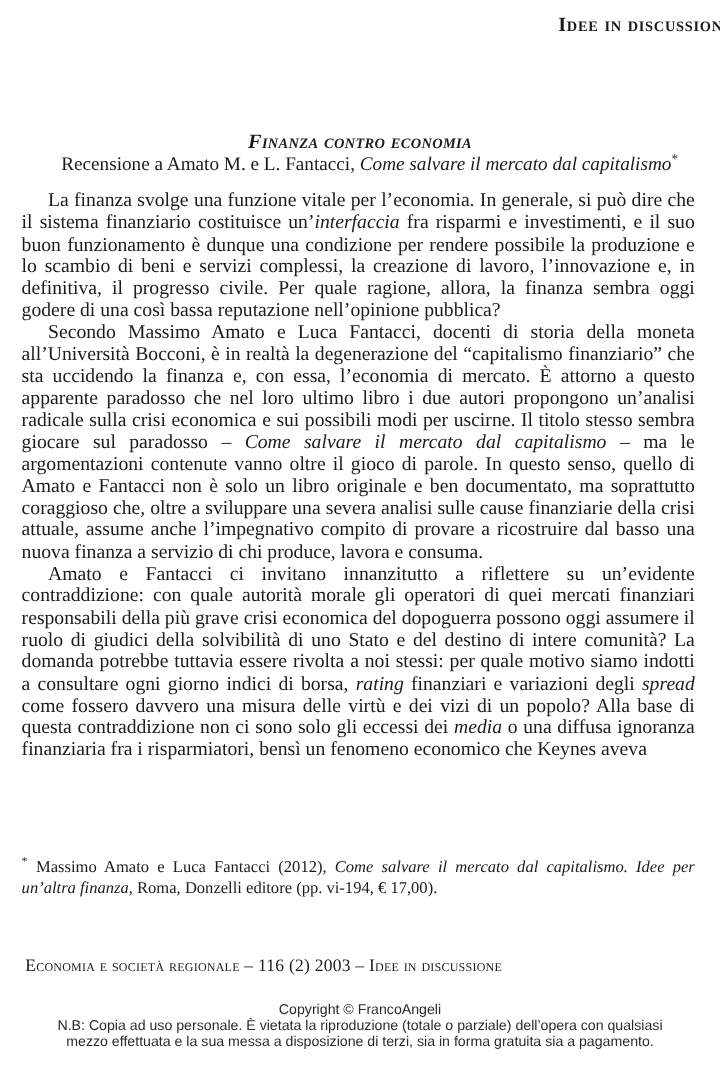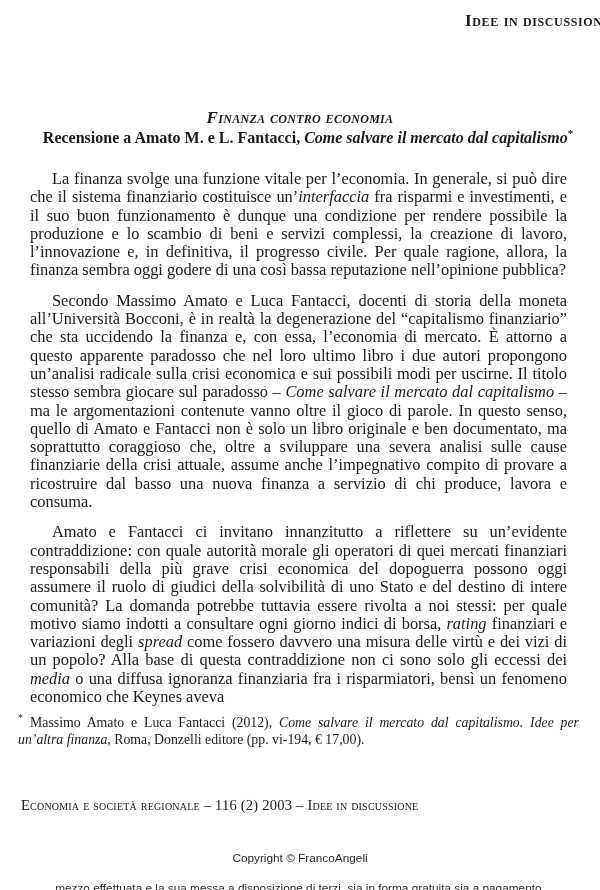--- a/index.html
+++ b/index.html
@@ -38,42 +38,42 @@
   .article-title {
     font-weight: bold;
     font-size: 17px;
     font-variant: small-caps;
     letter-spacing: 0.3px;
     line-height: 18px;
     margin: 0;
     font-style: italic;
   }
   .article-subtitle {
-    font-weight: bold;
+    font-weight: normal;
     font-size: 16px;
     line-height: 19px;
     margin: 1px 0 0 0;
     white-space: nowrap;
     padding-left: 16px;
   }
   .article-subtitle sup {
     font-size: 11px;
     line-height: 0;
   }
   .body-text {
     position: absolute;
     top: 158px;
     left: 18px;
     width: 561px;
     font-size: 16.4px;
     line-height: 18.3px;
     text-align: justify;
   }
   .body-text p {
-    margin: 12px;
+    margin: 0;
     text-indent: 22px;
   }
   .body-text em, .footnote em, .article-subtitle em {
     font-style: italic;
   }
   .footnote {
     position: absolute;
     top: 714px;
     left: 18px;
     width: 561px;
@@ -100,21 +100,21 @@
     top: 835px;
     left: 0;
     width: 100%;
     text-align: center;
     font-family: "Liberation Sans", "DejaVu Sans", sans-serif;
     font-size: 11.8px;
     line-height: 13.4px;
     color: #2a2a2a;
   }
   .copyright-block div {
-    margin: 17px;
+    margin: 0;
   }
 </style>
 </head>
 <body>
 
 <div class="page">
 
   <div class="running-head">Idee in discussione</div>
 
   <div class="heading-block">
@@ -127,16 +127,17 @@
     <p><span>Secondo Massimo Amato e Luca Fantacci, docenti di storia della moneta all’Università Bocconi, è in realtà la degenerazione del “capitalismo finanziario” che sta uccidendo la finanza e, con essa, l’economia di mercato. È attorno a questo apparente paradosso che nel loro ultimo libro i due autori propongono un’analisi radicale sulla crisi economica e sui possibili modi per uscirne. Il titolo stesso sembra giocare sul paradosso – </span><em>Come salvare il mercato dal capitalismo</em><span> – ma le argomentazioni contenute vanno oltre il gioco di parole. In questo senso, quello di Amato e Fantacci non è solo un libro originale e ben documentato, ma soprattutto coraggioso che, oltre a sviluppare una severa analisi sulle cause finanziarie della crisi attuale, assume anche l’impegnativo compito di provare a ricostruire dal basso una nuova finanza a servizio di chi produce, lavora e consuma.</span></p>
     <p><span>Amato e Fantacci ci invitano innanzitutto a riflettere su un’evidente contraddizione: con quale autorità morale gli operatori di quei mercati finanziari responsabili della più grave crisi economica del dopoguerra possono oggi assumere il ruolo di giudici della solvibilità di uno Stato e del destino di intere comunità? La domanda potrebbe tuttavia essere rivolta a noi stessi: per quale motivo siamo indotti a consultare ogni giorno indici di borsa, </span><em>rating</em><span> finanziari e variazioni degli </span><em>spread</em><span> come fossero davvero una misura delle virtù e dei vizi di un popolo? Alla base di questa contraddizione non ci sono solo gli eccessi dei </span><em>media</em><span> o una diffusa ignoranza finanziaria fra i risparmiatori, bensì un fenomeno economico che Keynes aveva</span></p>
   </div>
 
   <div class="footnote"><sup>*</sup><span>Massimo Amato e Luca Fantacci (2012), </span><em>Come salvare il mercato dal capitalismo. Idee per un’altra finanza</em><span>, Roma, Donzelli editore (pp. vi-194, € 17,00).</span></div>
 
   <div class="journal-footer">Economia e società regionale – 116 (2) 2003 – Idee in discussione</div>
 
   <div class="copyright-block">
     <div>Copyright © FrancoAngeli</div>
+    <div>N.B: Copia ad uso personale. È vietata la riproduzione (totale o parziale) dell’opera con qualsiasi</div>
     <div>mezzo effettuata e la sua messa a disposizione di terzi, sia in forma gratuita sia a pagamento.</div>
   </div>
 
 </div>
 
 </body></html>

